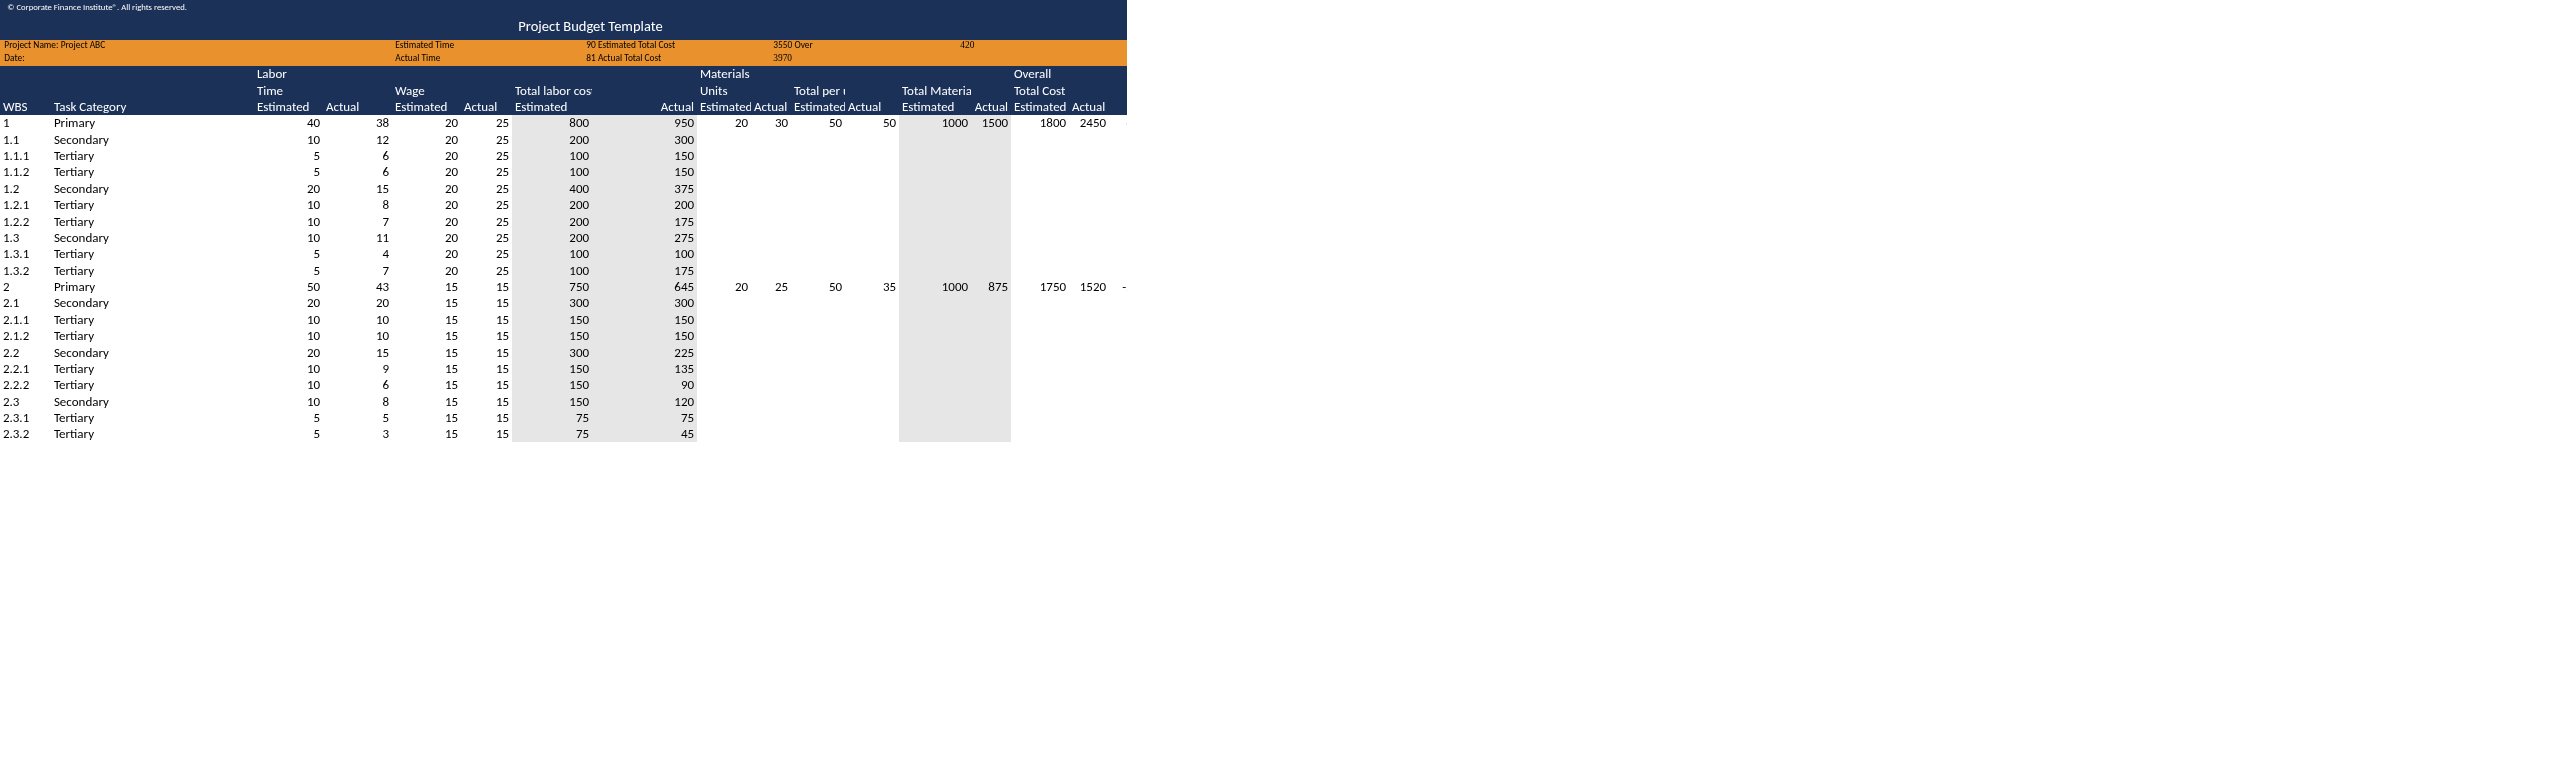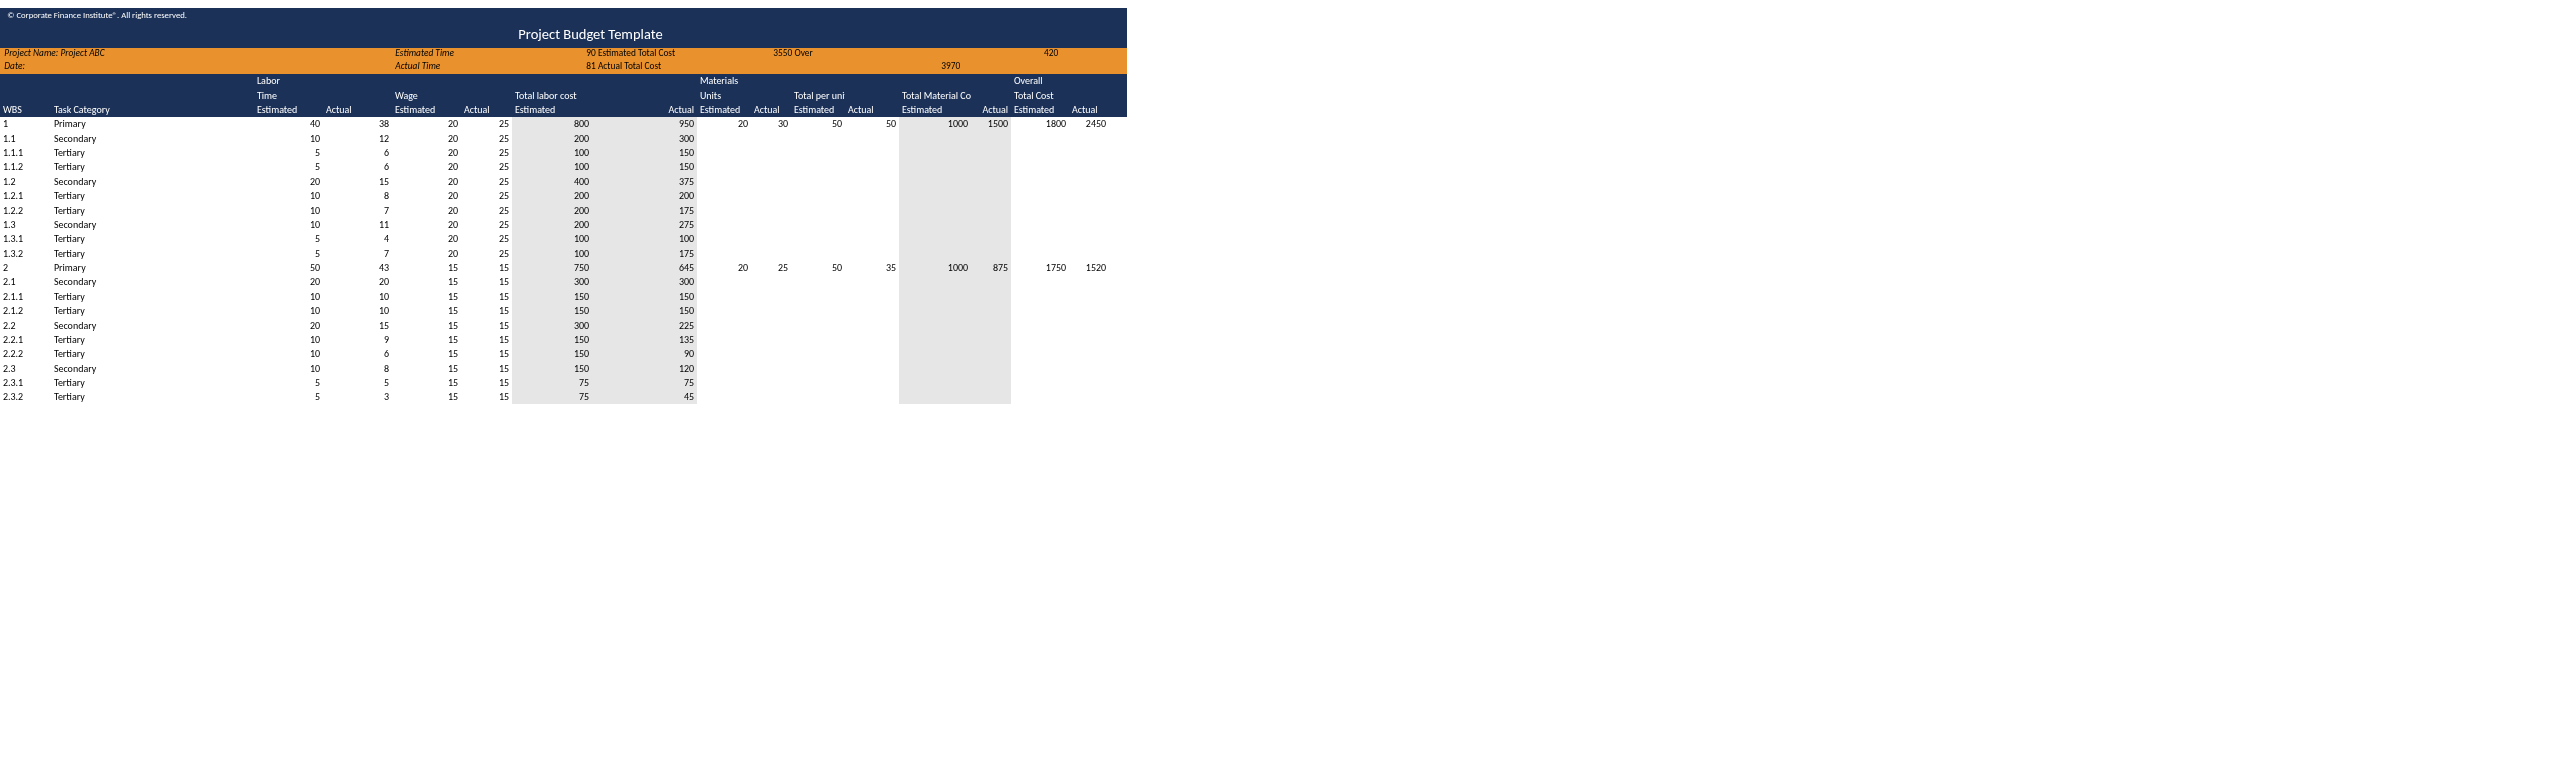--- a/index.html
+++ b/index.html
@@ -8,49 +8,48 @@
     font-size: 9.4px;
     background: #ffffff;
     color: #000;
     width: 1127px;
   }
   .copyright-bar {
     background: #1b3158;
     color: #fff;
     padding: 2.2px 7.2px;
     font-size: 8.7px;
-    margin-top: 8px;
   }
   .title-bar {
     background: #1b3158;
     color: #fff;
     padding: 2.9px 0 4.3px 54px;
     font-size: 14.5px;
     text-align: center;
   }
   .info-bar {
     background: #e8912d;
     color: #000;
     display: grid;
     grid-template-columns: 391px 191px 187px 187px 98px auto;
     padding: 0.7px 4.3px;
     font-size: 9.4px;
     line-height: 11.6px;
   }
-  .info-bar .lbl { white-space: nowrap; font-style: italic; }
-  .info-bar .val { text-align: right; }
+  .info-bar .lbl { white-space: nowrap; }
+  .info-bar .val { text-align: left; font-family: Liberation Serif, serif; }
   .header-bar {
     background: #1b3158;
     color: #fff;
   }
   table.grid {
     border-collapse: collapse;
     table-layout: fixed;
     width: 100%;
-    font-size: 10px;
+    font-size: 13px;
     padding-left: 40px;
   }
   table.grid td, table.grid th {
     padding: 0.7px 2.9px;
     overflow: hidden;
     white-space: nowrap;
   }
   .num { text-align: right; }
   .shade { background: #e6e6e6; }
   .hdr-row td { color: #fff; }

